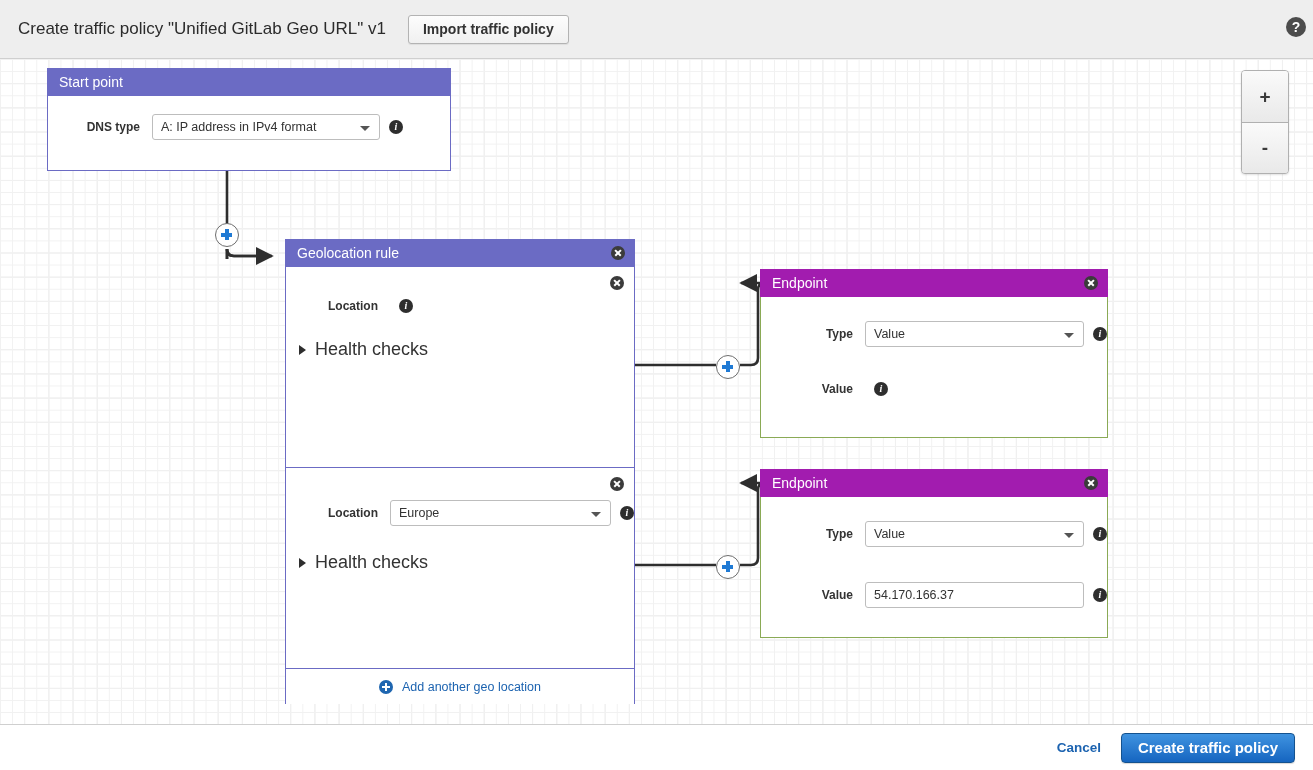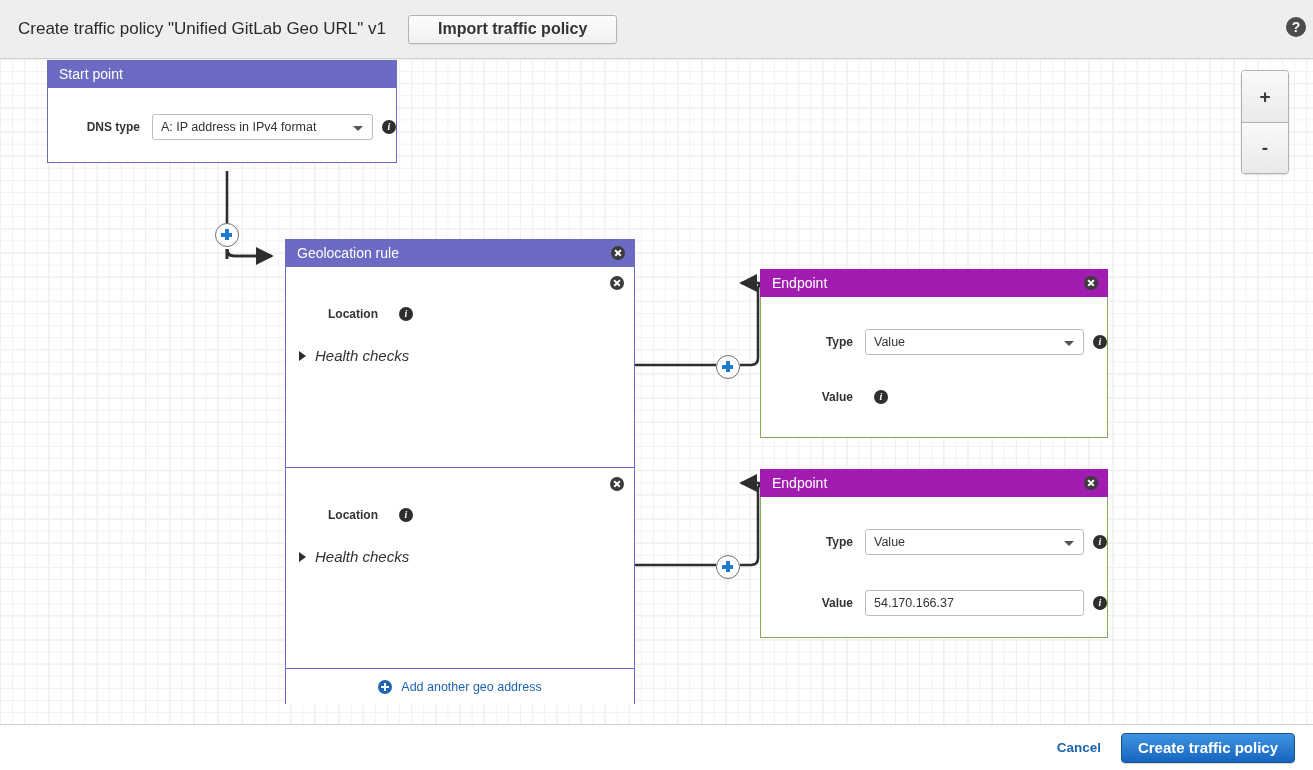--- a/index.html
+++ b/index.html
@@ -17,22 +17,22 @@
     border-bottom: 1px solid #cfcfcf;
     display: flex; align-items: center;
   }
   #page-title {
     margin-left: 18px;
     font-size: 17px; color: #2b2b2b; font-weight: 400;
     white-space: nowrap;
   }
   #import-btn {
     margin-left: 22px;
-    height: 29px; padding: 0 29px;
-    font-size: 16px; font-weight: bold; color: #333;
+    height: 29px; padding: 0 14px;
+    font-size: 14px; font-weight: bold; color: #333;
     background: linear-gradient(to bottom, #fdfdfd 0%, #f0f0f0 100%);
     border: 1px solid #b3b3b3; border-radius: 3px;
     cursor: pointer;
     display: flex; align-items: center;
     box-shadow: 0 1px 1px rgba(0,0,0,.07);
     font-family: "Liberation Sans", sans-serif;
   }
   #help-icon {
     position: absolute; right: 7px; top: 17px;
     width: 20px; height: 20px; border-radius: 50%;
@@ -96,21 +96,21 @@
   .info-icon {
     width: 14px; height: 14px; border-radius: 50%;
     background: #2e2e2e; color: #fff;
     font-size: 10px; font-weight: bold; font-style: italic;
     font-family: "Liberation Serif", serif;
     display: flex; align-items: center; justify-content: center;
     flex: 0 0 14px; cursor: pointer; line-height: 1;
   }
 
   
-  .field-row { display: flex; align-items: center; margin-top: 8px; }
+  .field-row { display: flex; align-items: center; }
   .field-label {
     font-size: 12px; font-weight: bold; color: #333;
     text-align: right; flex: 0 0 auto;
   }
   .sel, .txt {
     height: 26px; border: 1px solid #bdbdbd; border-radius: 3px;
     background: #fff; font-size: 12.5px; color: #333;
     display: flex; align-items: center; padding: 0 8px;
     position: relative; cursor: pointer;
     font-family: "Liberation Sans", sans-serif;
@@ -123,21 +123,21 @@
   }
   .txt { cursor: text; }
 
   
   .health-row { display: flex; align-items: center; cursor: pointer; }
   .tri {
     width: 0; height: 0; margin-right: 9px;
     border-top: 5px solid transparent; border-bottom: 5px solid transparent;
     border-left: 7px solid #2e2e2e;
   }
-  .health-row span { font-size: 15px; color: #333; font-style: italic; }
+  .health-row span { font-size: 18px; color: #333; }
 
   
   .geo-divider { height: 1px; background: #6b6bc4; }
 
   
   .add-footer {
     border-top: 1px solid #6b6bc4;
     height: 36px; display: flex; align-items: center; justify-content: center;
     cursor: pointer; background: #fff;
   }
@@ -225,21 +225,21 @@
 
     <path d="M 634,306 L 716,306" stroke="#2e2e2e" stroke-width="2.6" fill="none"></path>
     <path d="M 740,306 L 751,306 Q 758,306 758,299 L 758,232 Q 758,225 765,225 L 748,225" stroke="#2e2e2e" stroke-width="2.6" fill="none" opacity="0"></path>
     <path d="M 740,300 L 751,300 Q 758,300 758,293 L 758,231 Q 758,224 765,224 L 748,224" stroke="#2e2e2e" stroke-width="2.6" fill="none" opacity="0"></path>
     <path d="M 740,306 L 751,306 Q 758,306 758,299 L 758,231 Q 758,224 765,224 L 741,224" stroke="#2e2e2e" stroke-width="2.6" fill="none" marker-end="url(#arw)"></path>
 
     <path d="M 634,506 L 716,506" stroke="#2e2e2e" stroke-width="2.6" fill="none"></path>
     <path d="M 740,506 L 751,506 Q 758,506 758,499 L 758,431 Q 758,424 765,424 L 741,424" stroke="#2e2e2e" stroke-width="2.6" fill="none" marker-end="url(#arw)"></path>
   </svg>
 
-  <div class="card" style="left:47px; top:1px; width:350px;">
+  <div class="card" style="left:47px; top:9px; width:404px;">
     <div class="card-header hdr-purple">
       <span>Start point</span>
     </div>
     <div class="card-body" style="height:75px; padding-top:18px;">
       <div class="field-row" style="padding-left:22px;">
         <div class="field-label" style="width:70px; margin-right:12px;">DNS type</div>
         <div class="sel" style="width:228px;">
           <span>A: IP address in IPv4 format</span>
           <i class="caret"></i>
         </div>
@@ -267,31 +267,35 @@
           <span>Health checks</span>
         </div>
       </div>
 
       <div class="geo-divider"></div>
 
       <div style="height:200px; position:relative; padding-top:32px;">
         <div class="close-icon" style="right:10px; top:9px;"></div>
         <div class="field-row" style="padding-left:22px;">
           <div class="field-label" style="width:70px; margin-right:12px;">Location</div>
+          <div class="sel" style="width:228px;">
+            <span>Europe</span>
+            <i class="caret"></i>
+          </div>
           <div class="info-icon" style="margin-left:9px;">i</div>
         </div>
         <div class="health-row" style="margin:26px 0 0 13px;">
           <i class="tri"></i>
           <span>Health checks</span>
         </div>
       </div>
 
       <div class="add-footer">
         <i class="plus-badge"></i>
-        <span>Add another geo address</span>
+        <span>Add another geo location</span>
       </div>
     </div>
   </div>
 
   <div class="card" style="left:760px; top:210px; width:348px;">
     <div class="card-header hdr-green">
       <span>Endpoint</span>
       <div class="close-icon hdr-close"></div>
     </div>
     <div class="card-body-green" style="height:141px; padding-top:24px;">

